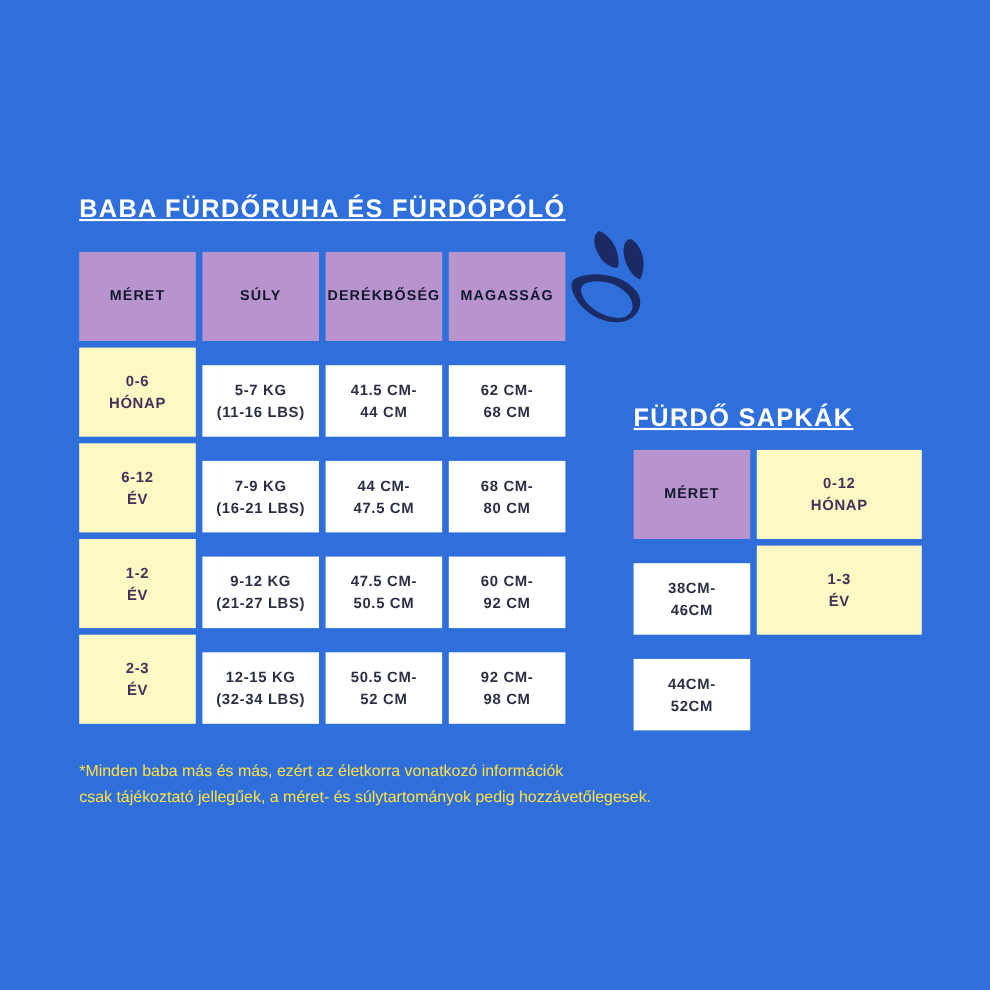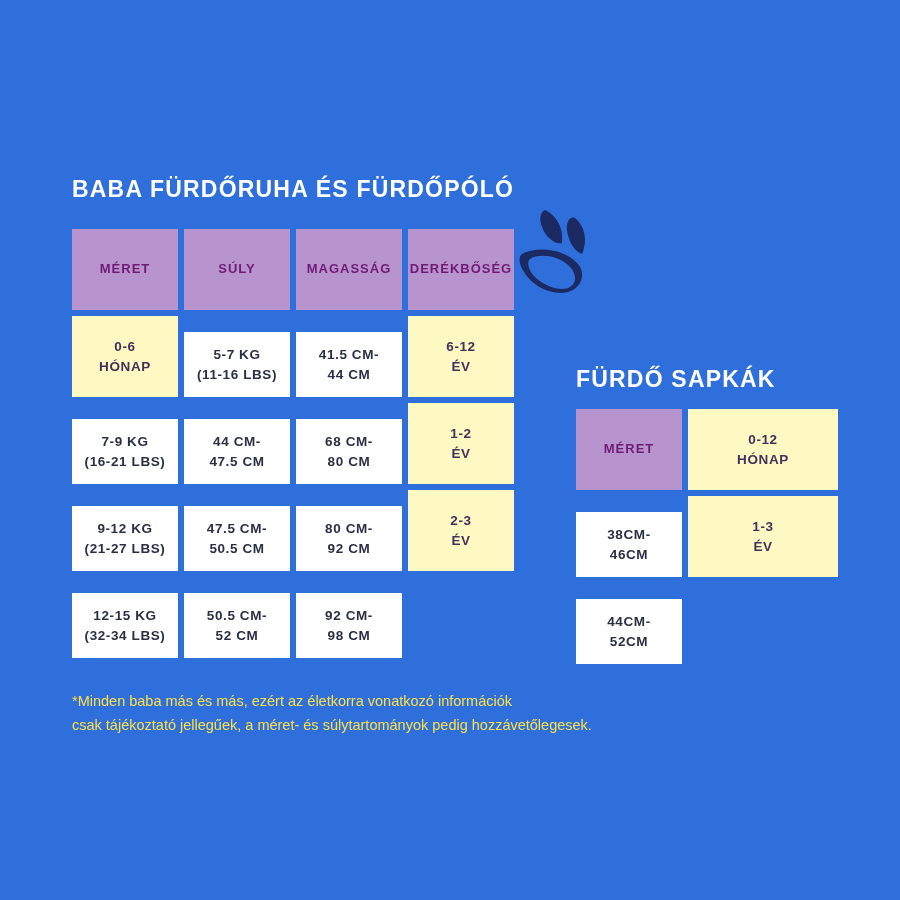--- a/index.html
+++ b/index.html
@@ -20,20 +20,21 @@
   }
 
   
   .title {
     position: absolute;
     color: #ffffff;
     font-weight: bold;
     letter-spacing: 1.2px;
     font-size: 23px;
     white-space: nowrap;
+    text-decoration: underline;
   }
   #main-title { left: 72px; top: 176px; }
   #caps-title { left: 576px; top: 366px; }
 
   
   .table {
     position: absolute;
     display: grid;
     gap: 6px;
   }
@@ -56,21 +57,21 @@
     text-align: center;
     font-size: 13.5px;
     line-height: 1.45;
     font-weight: bold;
     letter-spacing: 0.6px;
     box-sizing: border-box;
     padding: 4px 6px;
   }
   .cell.head {
     background: #b794cd;
-    color: #701a75;
+    color: #0f172a;
     font-size: 13px;
     letter-spacing: 1px;
   }
   .cell.size {
     background: #fef9c3;
     color: #44305a;
   }
   .cell.val {
     background: #ffffff;
     color: #2b2f45;
@@ -102,41 +103,47 @@
 </head>
 <body>
 
 <div class="canvas">
 
   <div class="title" id="main-title">BABA FÜRDŐRUHA ÉS FÜRDŐPÓLÓ</div>
 
   <div class="table" id="swim-table">
     <div class="cell head">MÉRET</div>
     <div class="cell head">SÚLY</div>
+    <div class="cell head">DERÉKBŐSÉG</div>
     <div class="cell head">MAGASSÁG</div>
-    <div class="cell head">DERÉKBŐSÉG</div>
 
     <div class="cell size">
       <div>
         <span>0-6</span>
         <span>HÓNAP</span>
       </div>
     </div>
     <div class="cell val">
       <div>
         <span>5-7 KG</span>
         <span>(11-16 LBS)</span>
       </div>
     </div>
     <div class="cell val">
       <div>
         <span>41.5 CM-</span>
         <span>44 CM</span>
       </div>
     </div>
+    <div class="cell val">
+      <div>
+        <span>62 CM-</span>
+        <span>68 CM</span>
+      </div>
+    </div>
 
     <div class="cell size">
       <div>
         <span>6-12</span>
         <span>ÉV</span>
       </div>
     </div>
     <div class="cell val">
       <div>
         <span>7-9 KG</span>
@@ -169,21 +176,21 @@
       </div>
     </div>
     <div class="cell val">
       <div>
         <span>47.5 CM-</span>
         <span>50.5 CM</span>
       </div>
     </div>
     <div class="cell val">
       <div>
-        <span>80 CM-</span>
+        <span>60 CM-</span>
         <span>92 CM</span>
       </div>
     </div>
 
     <div class="cell size">
       <div>
         <span>2-3</span>
         <span>ÉV</span>
       </div>
     </div>

